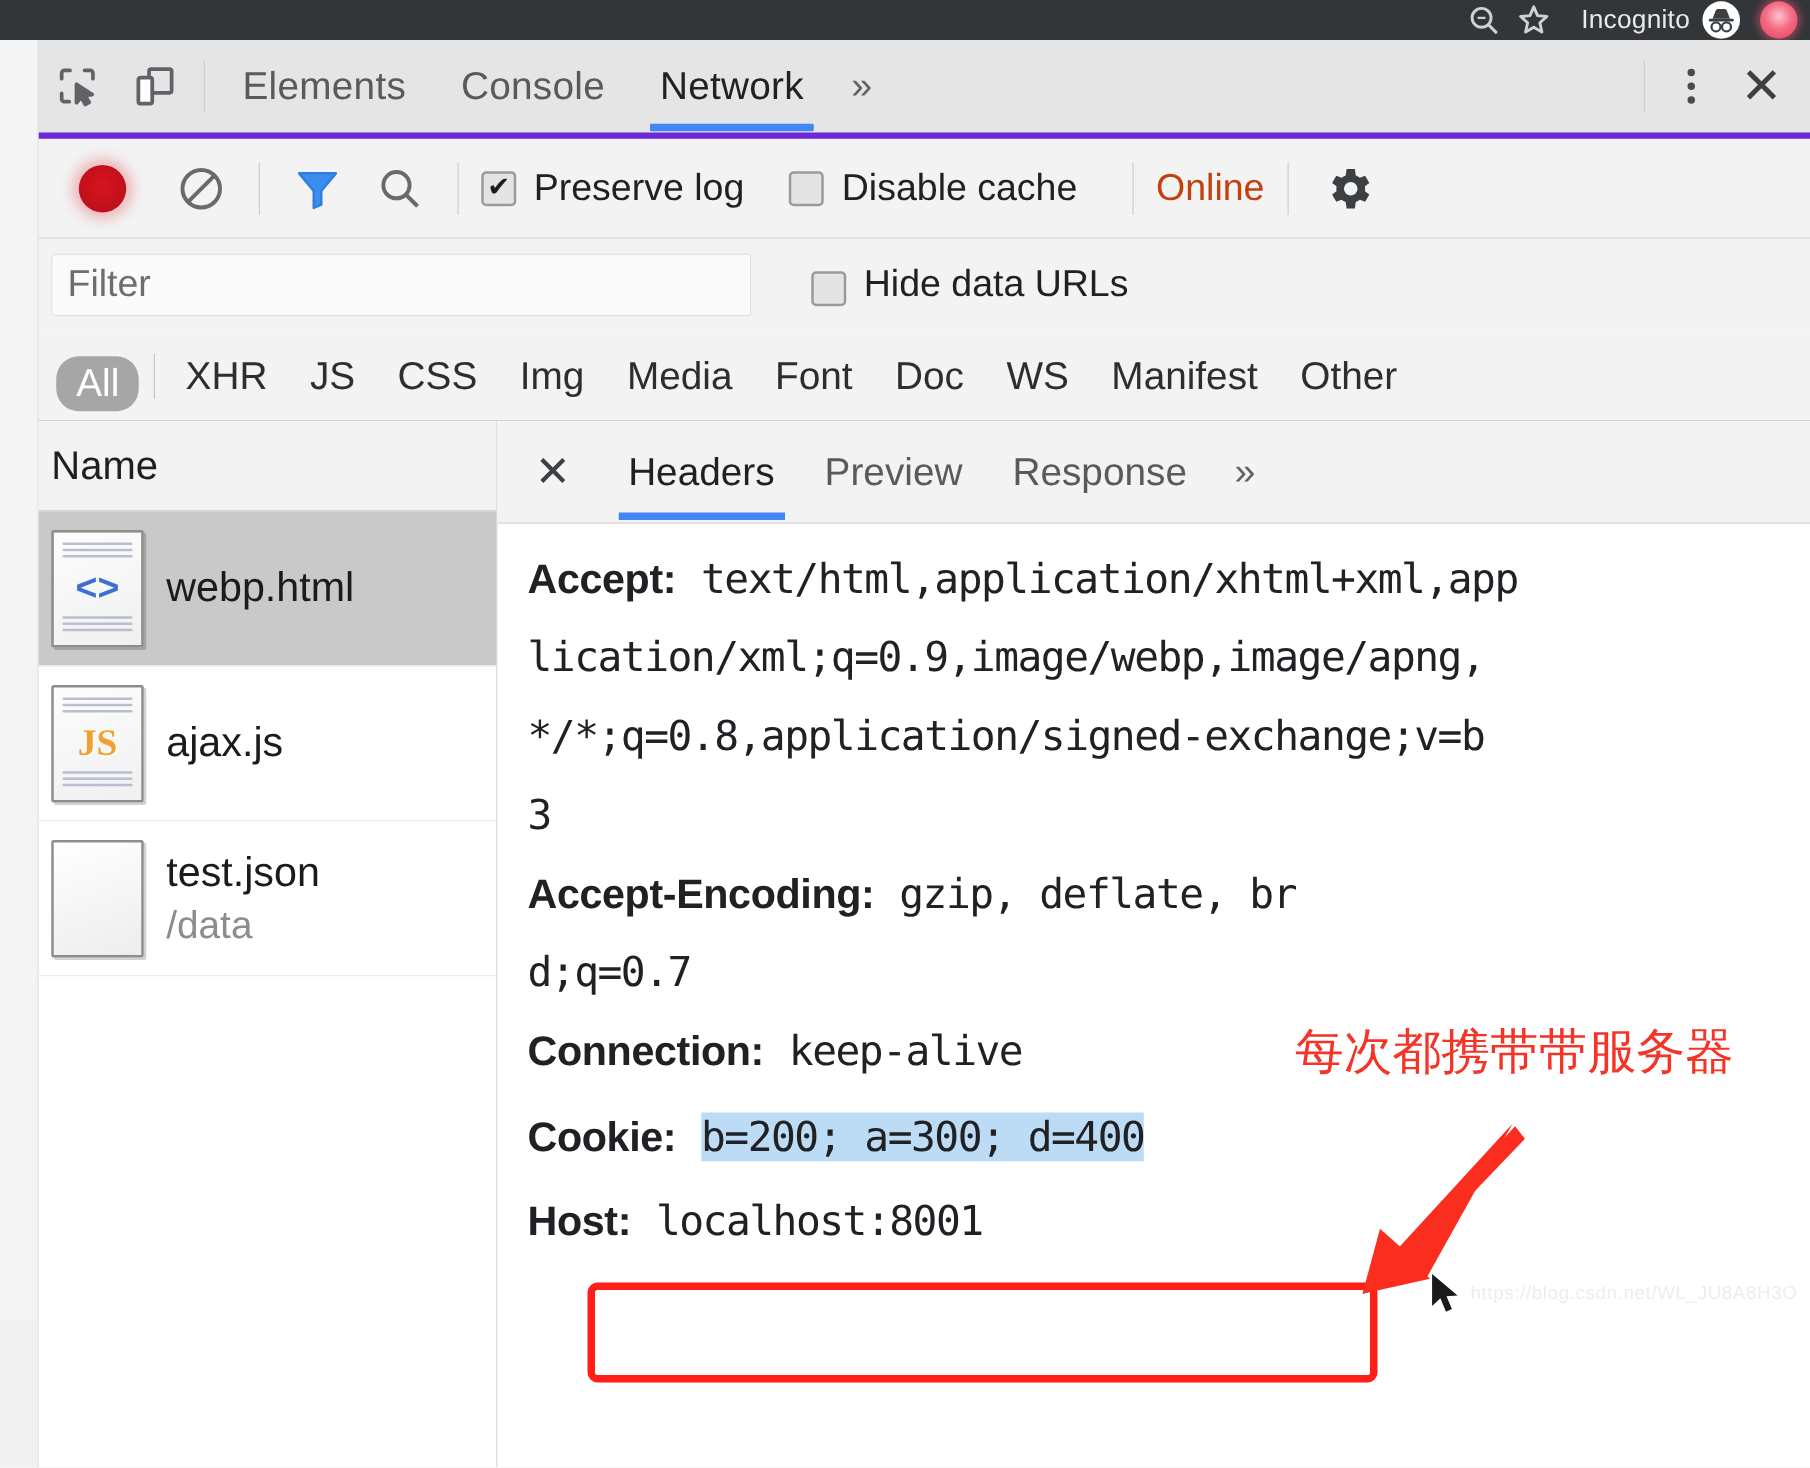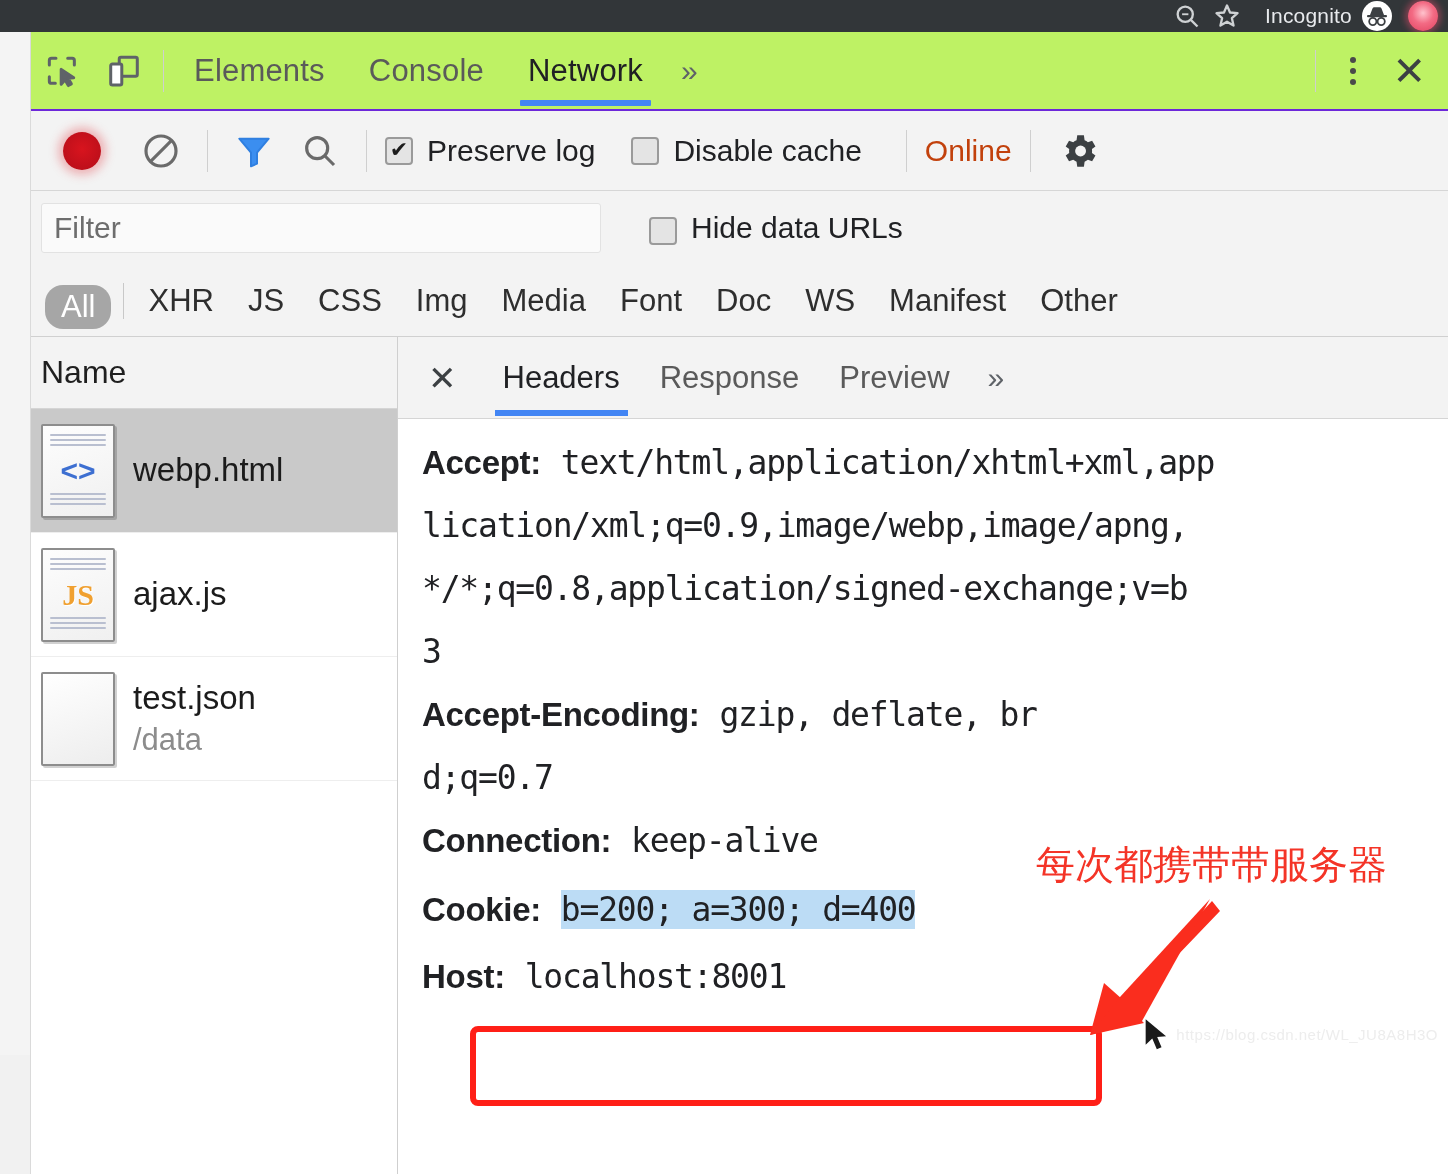--- a/index.html
+++ b/index.html
@@ -37,22 +37,22 @@
   
   .devtools {
     position: absolute; left: 30px; top: 32px;
     width: 1418px; height: 1142px;
     background: #ffffff;
     border-left: 1px solid #dadada;
   }
 
   
   .dt-tabbar {
-    position: relative; height: 79px; background: #bef264;
-    border-bottom: 2px solid #6d28d9;
+    position: relative; height: 79px; background: #e5e5e5;
+    border-bottom: 5px solid #6d28d9;
     display: flex; align-items: center;
   }
   .dt-iconbtn {
     width: 62px; height: 62px; display: flex; align-items: center; justify-content: center;
     color: #5f6368;
   }
   .vsep { width: 1px; height: 42px; background: #cfcfcf; margin: 0 8px; }
   .dt-tab {
     position: relative;
     height: 79px; display:flex; align-items:center; padding: 0 22px;
@@ -178,21 +178,21 @@
   .hname { font-weight: bold; font-family: "Liberation Sans", sans-serif; letter-spacing: -.3px; }
   .hval { font-family: "DejaVu Sans Mono", monospace; letter-spacing: -1.2px; }
   .hl { background: #bcdcf5; }
 
   
   .anno-box {
     position: absolute; left: 470px; top: 1026px; width: 632px; height: 80px;
     border: 6px solid #ff1f17; border-radius: 8px; pointer-events: none;
   }
   .anno-text {
-    position: absolute; left: 1036px; top: 838px;
+    position: absolute; left: 1036px; top: 814px;
     font-size: 39px; color: #f43427; white-space: nowrap;
     font-family: "DejaVu Sans", sans-serif;
   }
   .anno-arrow { position: absolute; left: 1060px; top: 895px; width: 180px; height: 150px; }
   .cursor { position: absolute; left: 1143px; top: 1018px; width: 28px; height: 34px; }
 
   .watermark {
     position: absolute; right: 10px; bottom: 12px;
     font-size: 15px; color: #ededed; letter-spacing: .5px;
     font-family: "Liberation Sans", sans-serif; white-space: nowrap;
@@ -384,24 +384,24 @@
         </div>
       </div>
 
       <div class="details">
         <div class="det-tabbar">
           <span class="det-close">✕</span>
           <div class="det-tab active">
             <span>Headers</span>
           </div>
           <div class="det-tab">
+            <span>Preview</span>
+          </div>
+          <div class="det-tab">
             <span>Response</span>
-          </div>
-          <div class="det-tab">
-            <span>Preview</span>
           </div>
           <span class="det-more">»</span>
         </div>
 
         <div class="headers-body">
 
           <div class="hline">
             <span class="hname">Accept:</span>
             <span class="hval">text/html,application/xhtml+xml,app</span>
           </div>

